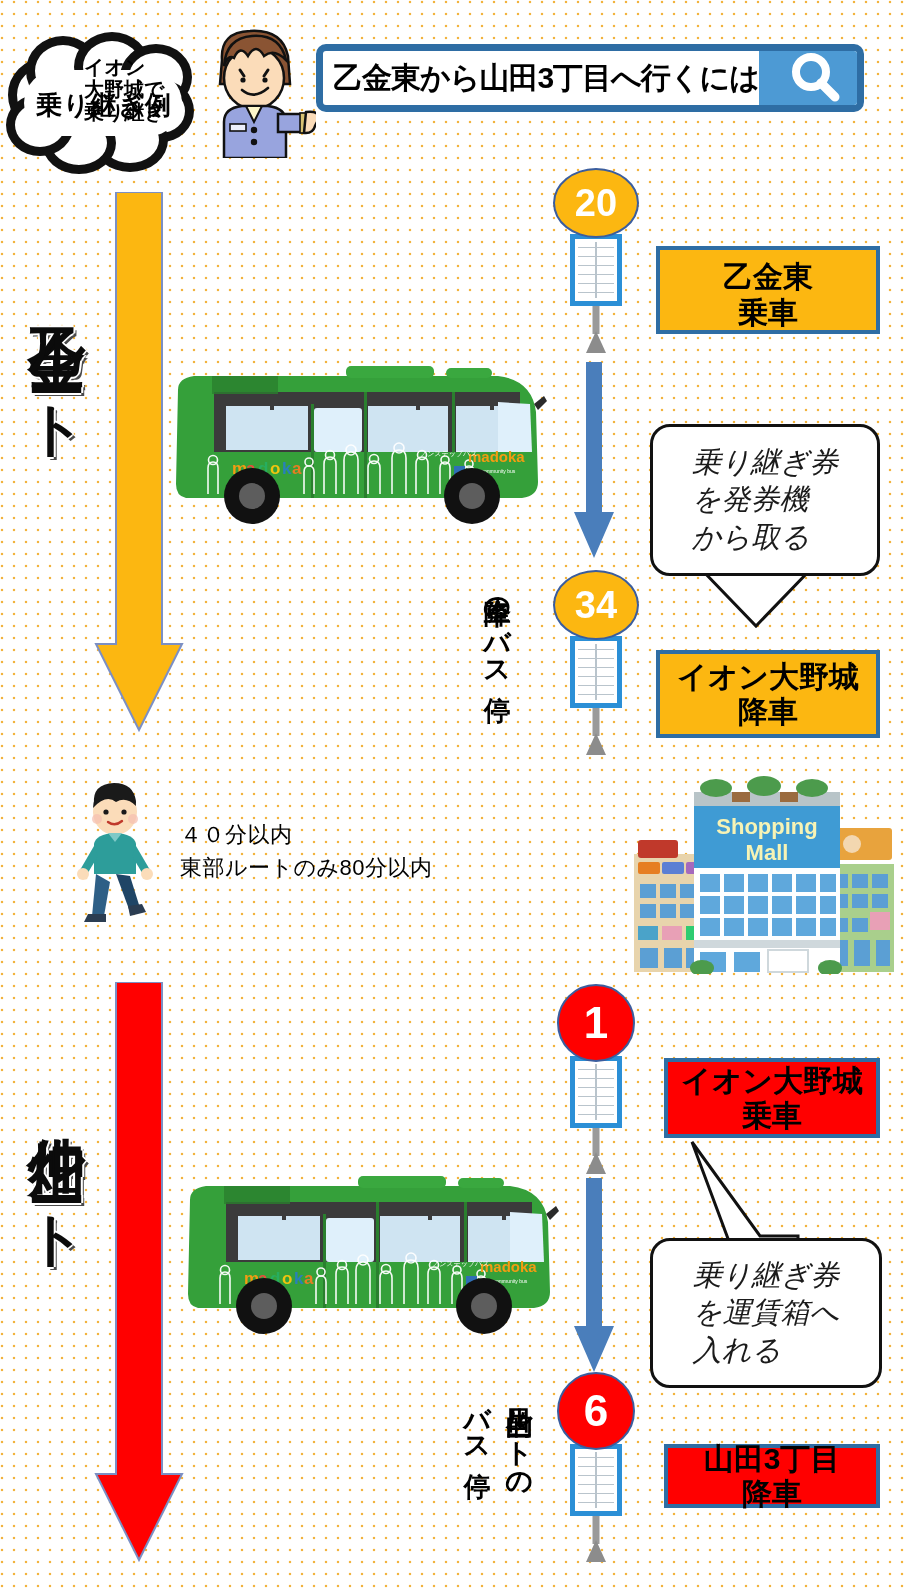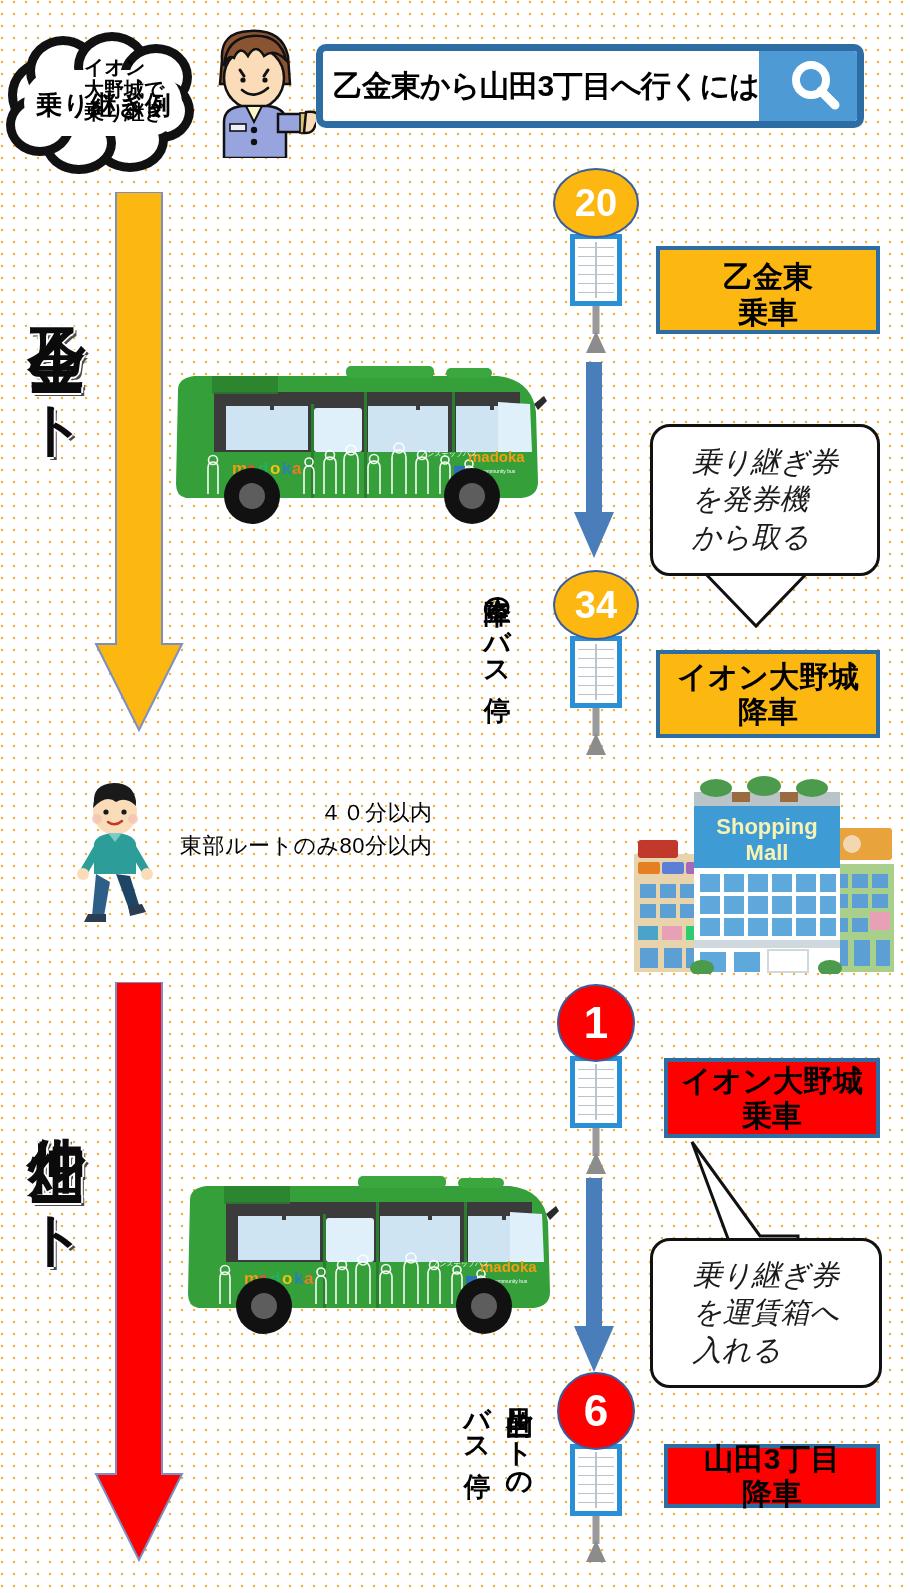--- a/index.html
+++ b/index.html
@@ -55,21 +55,21 @@
     color: #000;
   }
 
   
   .person-top { position: absolute; left: 196px; top: 26px; width: 120px; height: 132px; }
 
   
   .searchbar {
     position: absolute;
     left: 316px; top: 44px;
-    width: 548px; height: 84px;
+    width: 548px; height: 68px;
     border: 7px solid #2e6da4;
     border-radius: 10px;
     background: #ffffff;
     box-sizing: border-box;
     display: flex;
     align-items: stretch;
     overflow: hidden;
   }
   .search-text {
     flex: 1 1 auto;
@@ -457,21 +457,21 @@
       <path d="M64 68 L78 92 L72 98 L60 78 Z" fill="#2d9d9a"></path>
       <circle cx="11" cy="96" r="6" fill="#fbdcb9"></circle>
       <circle cx="75" cy="96" r="6" fill="#fbdcb9"></circle>
       <path d="M24 96 L20 138 L32 138 L38 104 Z" fill="#2e5f86"></path>
       <path d="M44 96 L58 134 L68 130 L58 98 Z" fill="#1f4566"></path>
       <path d="M16 136 L34 136 L34 144 L12 144 Z" fill="#2b3d52"></path>
       <path d="M56 128 L70 126 L74 134 L58 138 Z" fill="#2b3d52"></path>
     </svg>
   </div>
 
-  <div class="walk-note" style="left:180px; top:796px;text-align:right;">４０分以内
+  <div class="walk-note" style="left:180px; top:818px;">４０分以内
 東部ルートのみ80分以内</div>
 
   <div class="mall">
     <svg width="268" height="212" viewBox="0 0 268 212">
 
       <rect x="4" y="92" width="70" height="118" fill="#e6d1a8" stroke="#c9b territory"></rect>
       <rect x="4" y="92" width="70" height="118" fill="#e8d4ac"></rect>
       <rect x="8" y="78" width="40" height="18" rx="3" fill="#c0392b"></rect>
       <rect x="8" y="100" width="22" height="12" rx="2" fill="#e67e22"></rect>
       <rect x="32" y="100" width="22" height="12" rx="2" fill="#5b7fd4"></rect>

